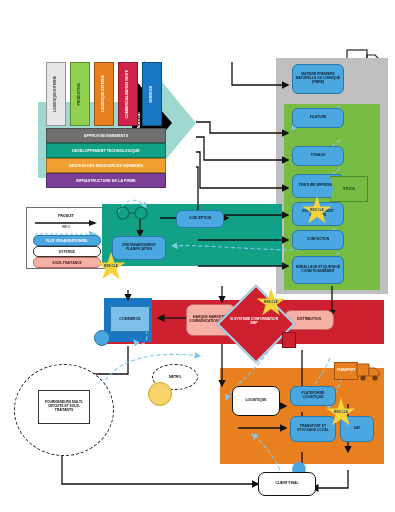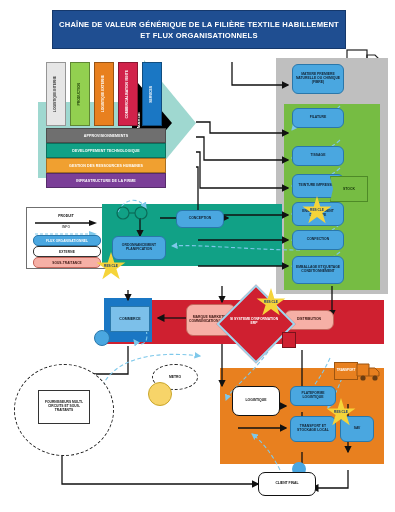--- a/index.html
+++ b/index.html
@@ -108,23 +108,20 @@
   .minibox b{font-size:3px;color:#fff;line-height:1.1;}
 
   svg.layer{position:absolute;left:0;top:0;width:395px;height:512px;
       pointer-events:none;overflow:visible;}
 </style>
 </head>
 <body>
 
 <div class="page">
 
-  <div class="title-bar">
-    <span>CHAÎNE DE VALEUR GÉNÉRIQUE DE LA FILIÈRE TEXTILE HABILLEMENT ET FLUX ORGANISATIONNELS</span>
-  </div>
 
   <div class="truck">
     <svg viewBox="0 0 42 28" width="42" height="28">
       <rect x="2" y="4" width="20" height="14" fill="none" stroke="#222" stroke-width="1.2"></rect>
       <path d="M22 9 h8 l5 5 v4 h-13 z" fill="none" stroke="#222" stroke-width="1.2"></path>
       <circle cx="10" cy="21" r="3.4" fill="#555" stroke="#222" stroke-width="1"></circle>
       <circle cx="29" cy="21" r="3.4" fill="#555" stroke="#222" stroke-width="1"></circle>
     </svg>
   </div>
 

